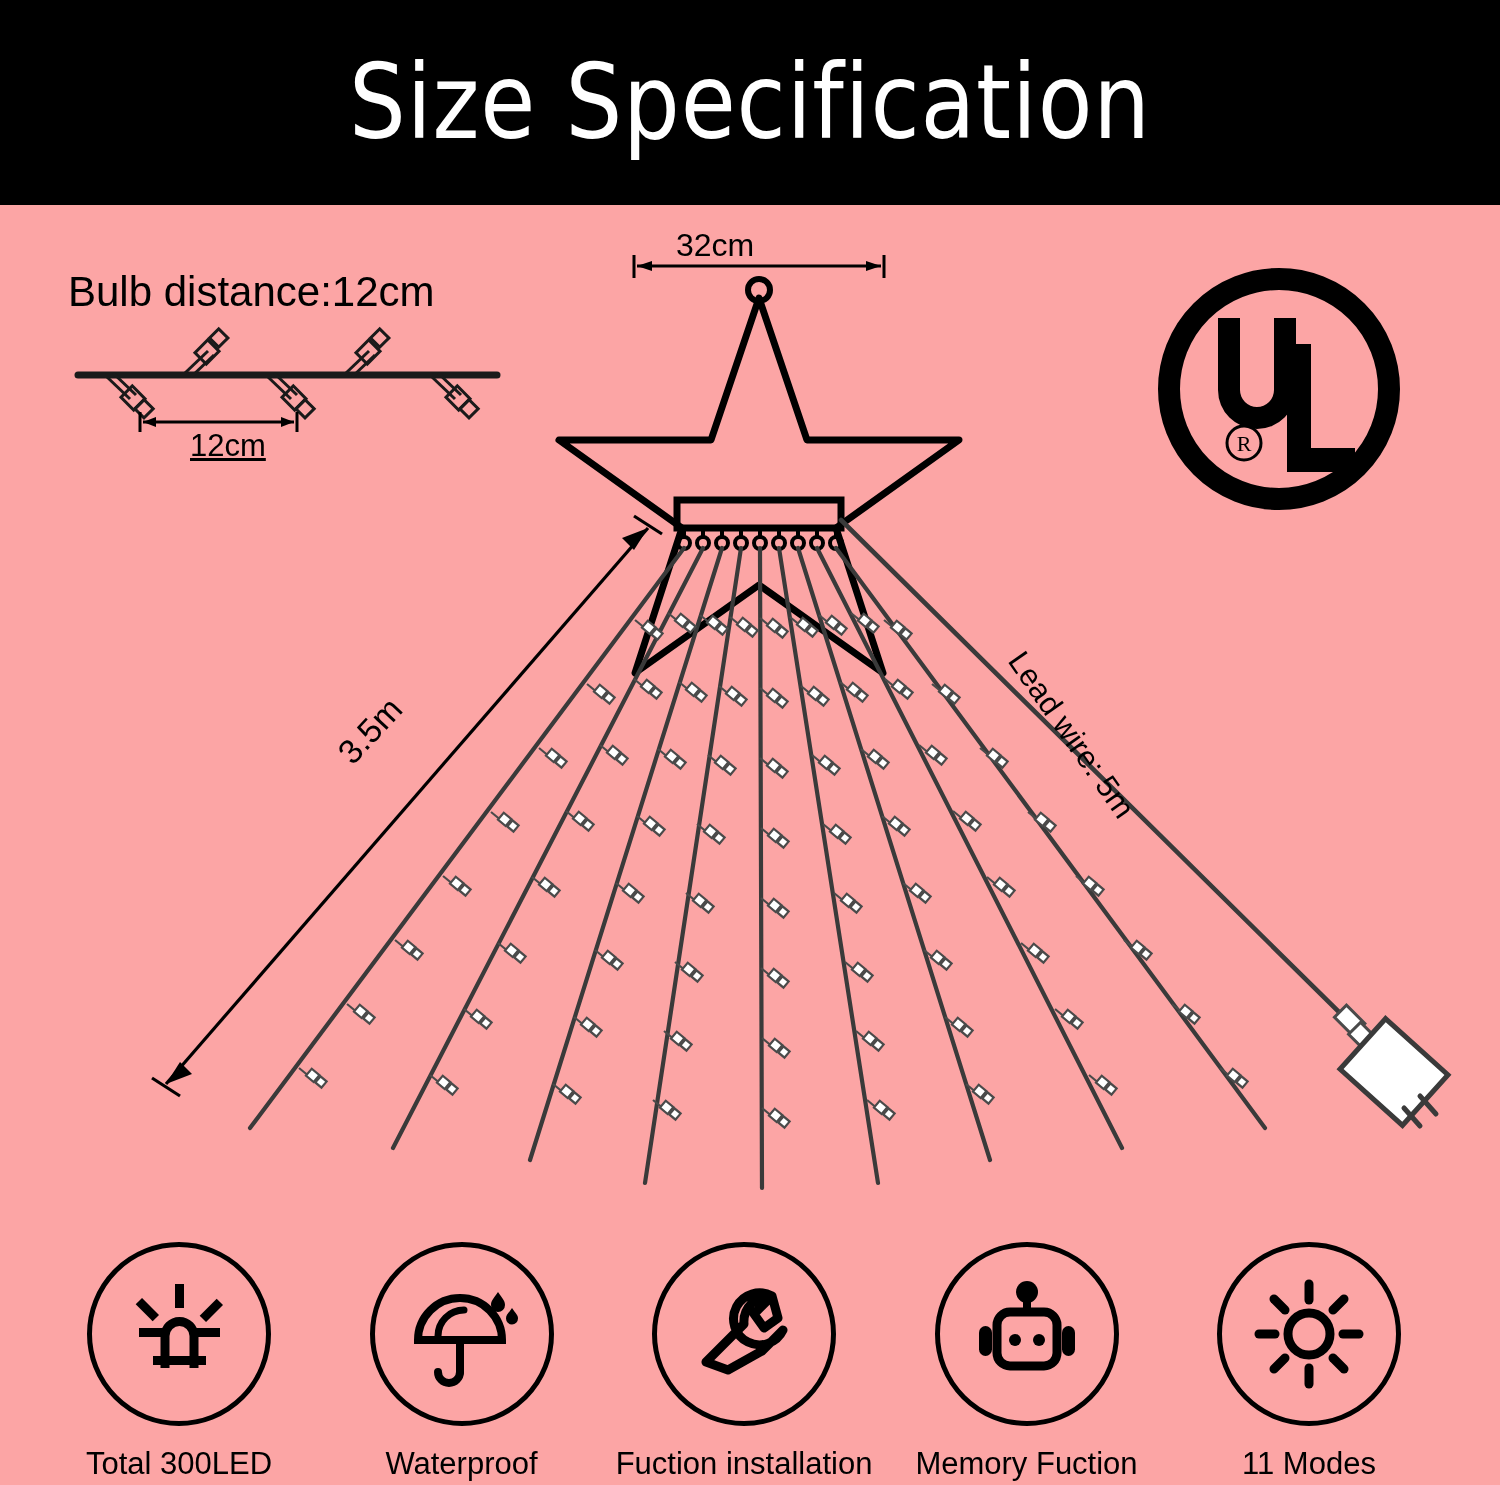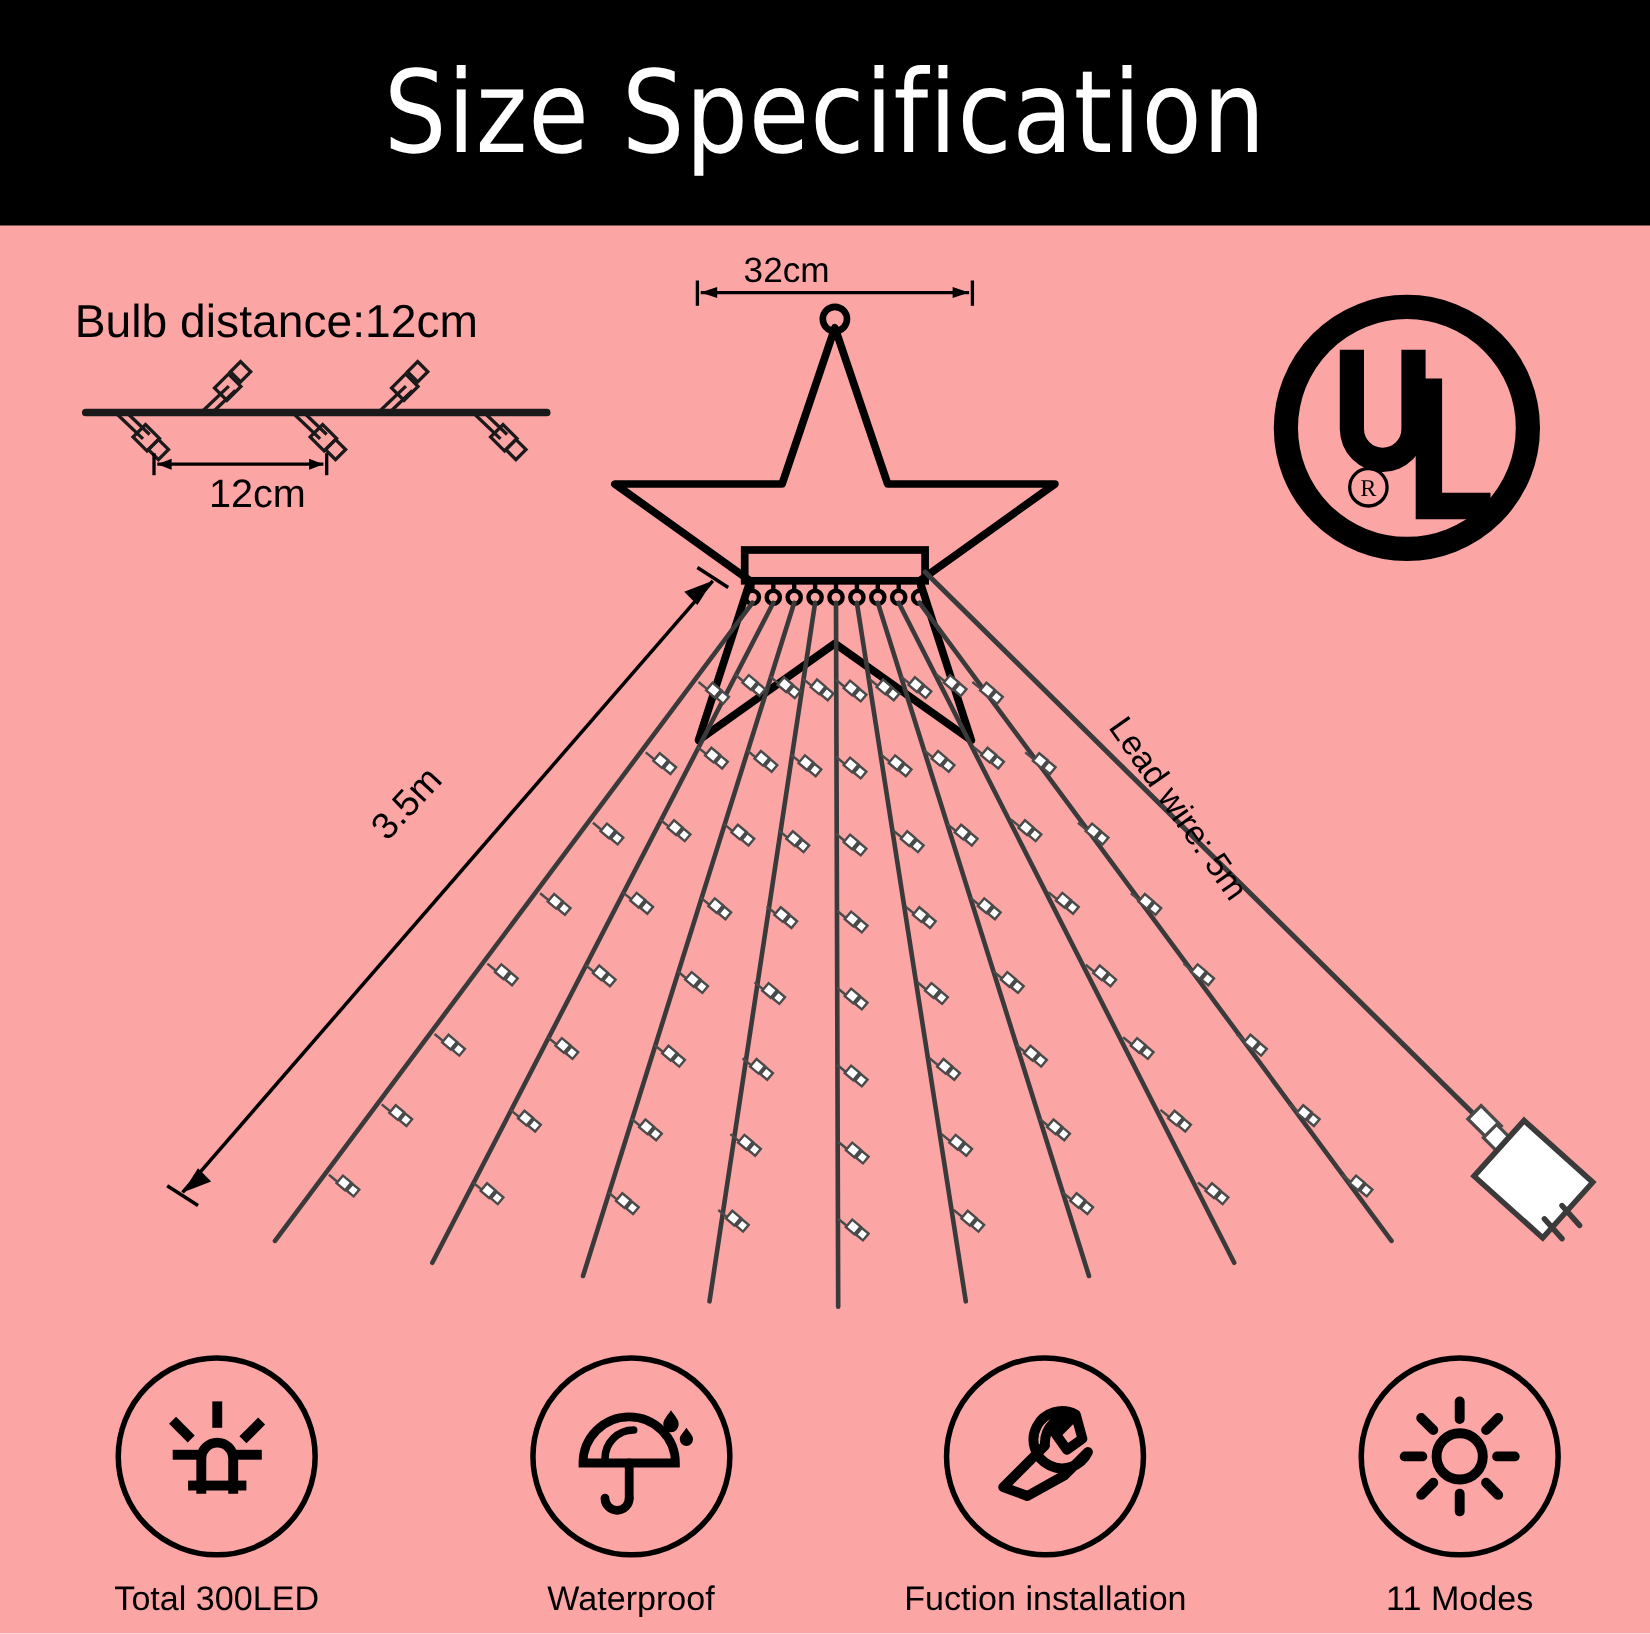--- a/index.html
+++ b/index.html
@@ -57,21 +57,22 @@
   #bulb-distance-title {
     left: 68px;
     top: 268px;
     font-size: 42px;
     font-weight: 400;
     text-align: right;
   }
   #bulb-distance-value {
     left: 190px;
     top: 428px;
-    font-size: 36px;
+    font-size: 31px;
+    text-decoration: underline;
   }
   #star-width-value {
     left: 676px;
     top: 227px;
     font-size: 32px;
   }
 
   
   #drop-length-value {
     left: 330px;
@@ -94,28 +95,28 @@
     left: 0;
     top: 0;
     width: 1500px;
     height: 1485px;
     pointer-events: none;
   }
 
   
   #feature-row {
     position: absolute;
-    left: 62px;
+    left: 44px;
     top: 1232px;
     width: 1400px;
     height: 250px;
     display: flex;
     flex-direction: row;
     justify-content: space-between;
-    align-items: flex-start;
+    align-items: flex-end;
   }
   .feature-item {
     width: 270px;
     display: flex;
     flex-direction: column;
     align-items: center;
   }
   .feature-icon-circle {
     width: 184px;
     height: 184px;
@@ -446,20 +447,34 @@
       <div class="feature-icon-circle">
         <svg width="120" height="120" viewBox="0 0 120 120">
           <g fill="none" stroke="#000000" stroke-width="9" stroke-linejoin="round" stroke-linecap="round">
             <path d="M88 22 a26 26 0 1 0 11 34 L78 77 L44 96 L22 88 L60 50 a26 26 0 0 1 28 -28 L70 40 L80 54 L94 44 Z"></path>
           </g>
         </svg>
       </div>
       <div class="feature-label">Fuction installation</div>
     </div>
 
+    <div class="feature-item">
+      <div class="feature-icon-circle">
+        <svg width="120" height="120" viewBox="0 0 120 120">
+          <circle cx="60" cy="18" r="11" fill="#000000"></circle>
+          <rect x="56" y="26" width="8" height="16" fill="#000000"></rect>
+          <rect x="30" y="38" width="60" height="54" rx="13" ry="13" fill="none" stroke="#000000" stroke-width="9"></rect>
+          <rect x="12" y="52" width="13" height="30" rx="6.5" ry="6.5" fill="#000000"></rect>
+          <rect x="95" y="52" width="13" height="30" rx="6.5" ry="6.5" fill="#000000"></rect>
+          <circle cx="48" cy="66" r="6" fill="#000000"></circle>
+          <circle cx="72" cy="66" r="6" fill="#000000"></circle>
+        </svg>
+      </div>
+      <div class="feature-label">Memory Fuction</div>
+    </div>
 
     <div class="feature-item">
       <div class="feature-icon-circle">
         <svg width="120" height="120" viewBox="0 0 120 120">
           <circle cx="60" cy="60" r="21" fill="none" stroke="#000000" stroke-width="9"></circle>
           <g stroke="#000000" stroke-width="9" stroke-linecap="round">
             <line x1="60" y1="10" x2="60" y2="26"></line>
             <line x1="60" y1="94" x2="60" y2="110"></line>
             <line x1="10" y1="60" x2="26" y2="60"></line>
             <line x1="94" y1="60" x2="110" y2="60"></line>

